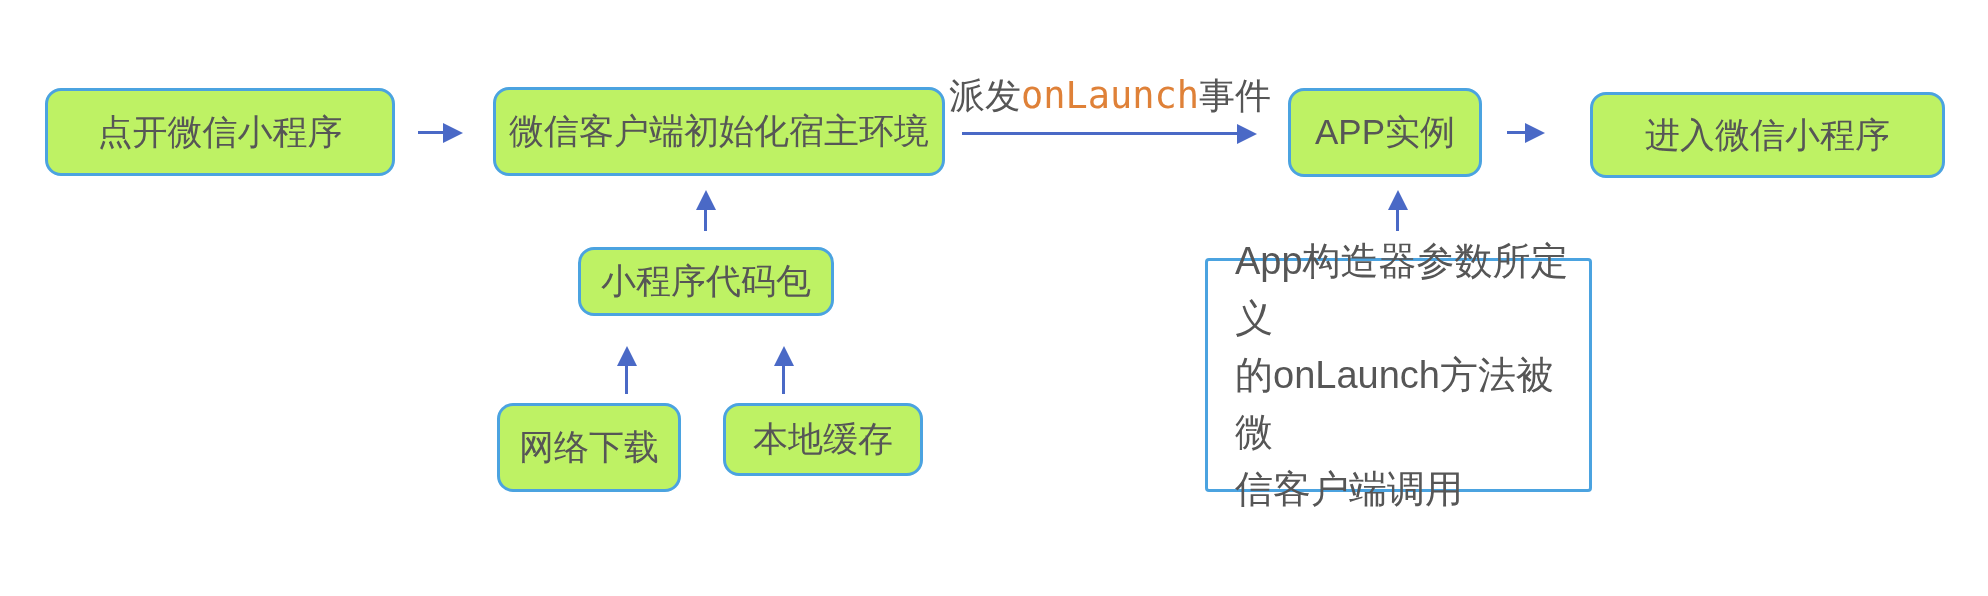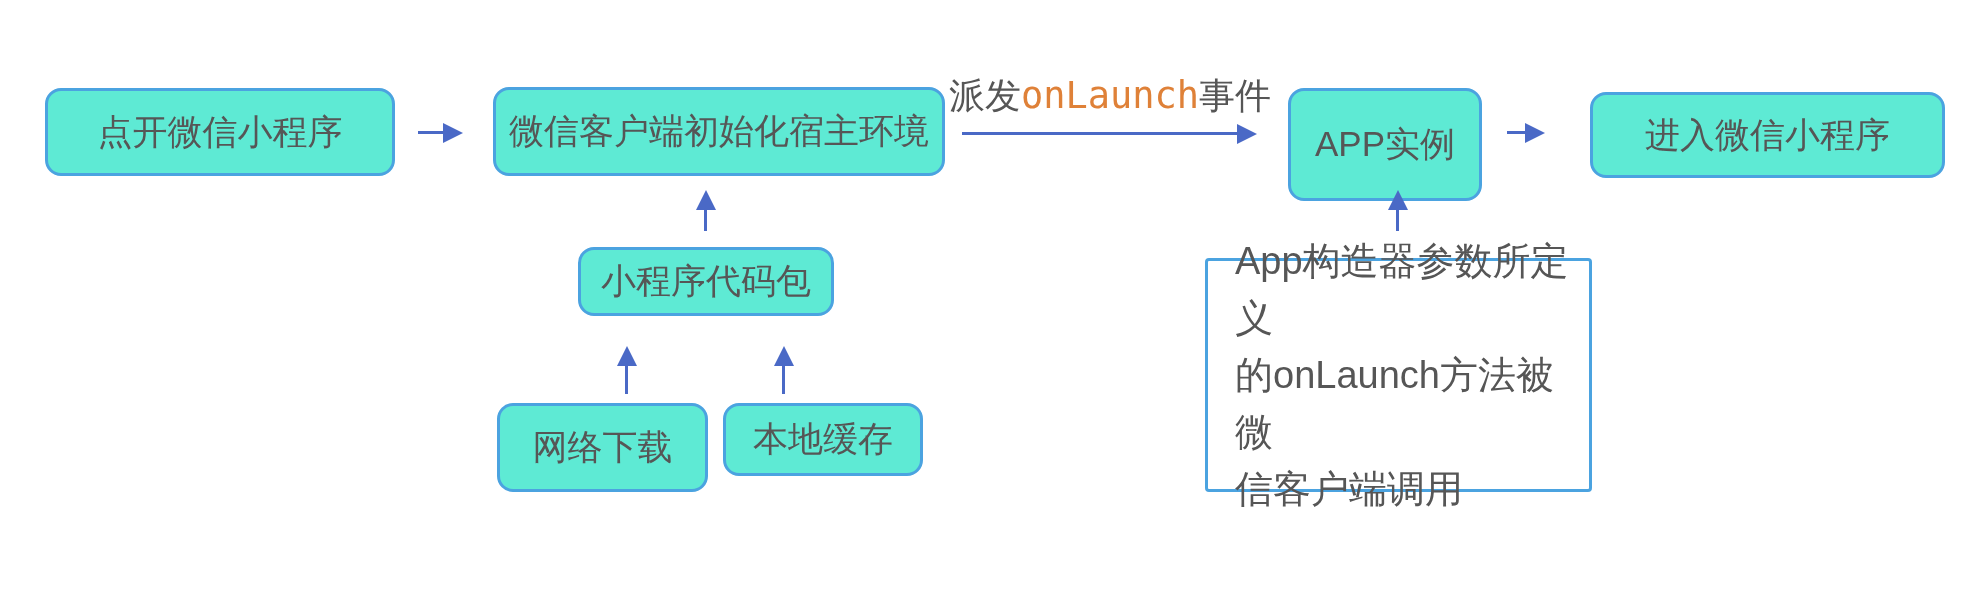--- a/index.html
+++ b/index.html
@@ -17,21 +17,21 @@
     color:var(--text);
     overflow:hidden;
   }
   .box{
     position:absolute;
     box-sizing:border-box;
     border:3px solid var(--box-border);
     border-radius:16px;
     display:flex;align-items:center;justify-content:center;
     font-size:35px;
-    background:#5eead4;
+    background:#bef264;
     white-space:nowrap;
   }
   .box-desc{
     position:absolute;
     box-sizing:border-box;
     border:3px solid var(--box-border);
     border-radius:4px;
     background:#ffffff;
     display:flex;align-items:center;
     font-size:38px;
@@ -96,40 +96,40 @@
   <div class="box" style="left:477px;top:87px;width:452px;height:89px;margin-left:16px;">
     <span>微信客户端初始化宿主环境</span>
   </div>
 
   <div class="dispatch-label">
     <span>派发</span><span class="code">onLaunch</span><span>事件</span>
   </div>
 
   <div class="h-arrow" style="left:962px;top:132px;width:275px;"></div>
 
-  <div class="box" style="left:1288px;top:88px;width:194px;height:113px;">
+  <div class="box" style="left:1288px;top:88px;width:194px;height:89px;">
     <span>APP实例</span>
   </div>
 
   <div class="h-arrow" style="left:1507px;top:131px;width:18px;"></div>
 
   <div class="box" style="left:1590px;top:92px;width:355px;height:86px;">
     <span>进入微信小程序</span>
   </div>
 
   <div class="v-arrow" style="left:704px;top:210px;height:21px;"></div>
 
   <div class="box" style="left:578px;top:247px;width:256px;height:69px;">
     <span>小程序代码包</span>
   </div>
 
   <div class="v-arrow" style="left:625px;top:366px;height:28px;"></div>
   <div class="v-arrow" style="left:782px;top:366px;height:28px;"></div>
 
-  <div class="box" style="left:497px;top:403px;width:211px;height:89px;">
+  <div class="box" style="left:497px;top:403px;width:184px;height:89px;">
     <span>网络下载</span>
   </div>
 
   <div class="box" style="left:723px;top:403px;width:200px;height:73px;">
     <span>本地缓存</span>
   </div>
 
   <div class="v-arrow" style="left:1396px;top:210px;height:21px;"></div>
 
   <div class="box-desc" style="left:1205px;top:258px;width:387px;height:234px;">

